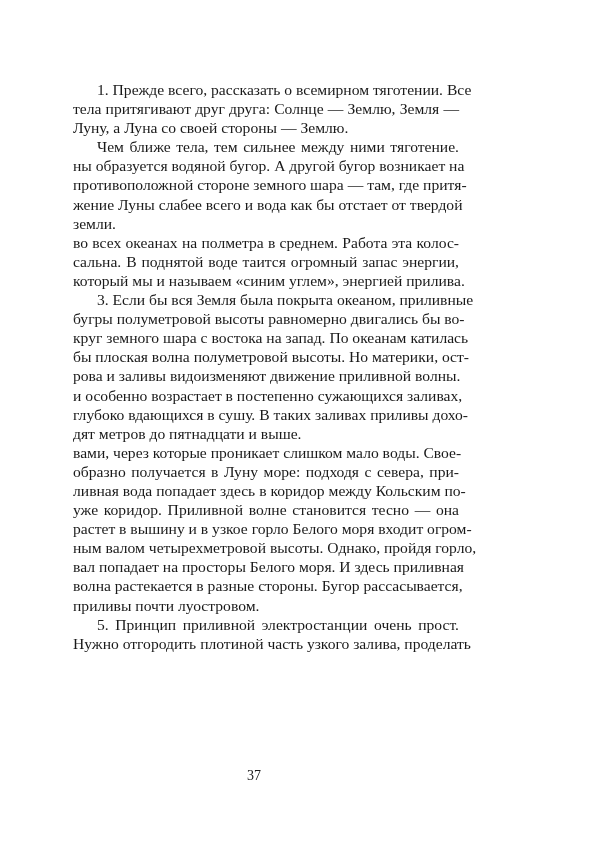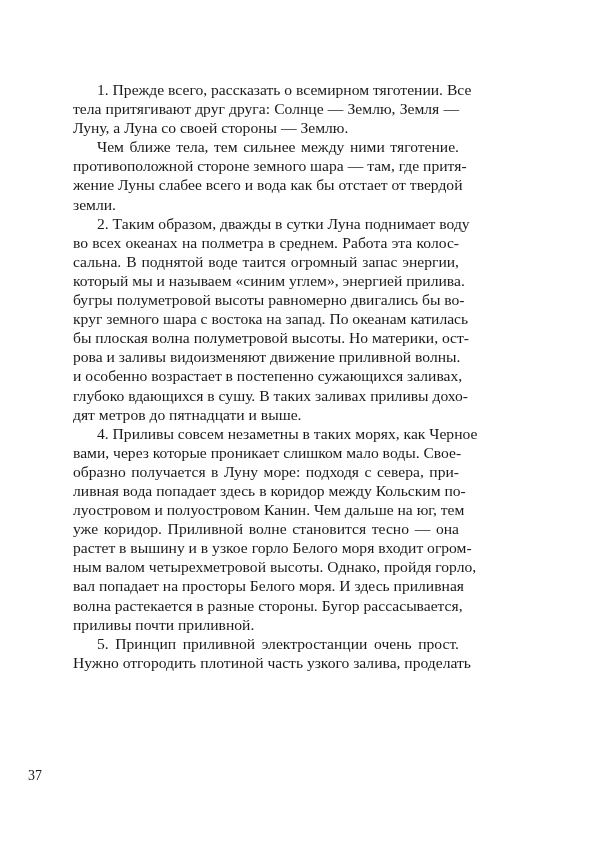--- a/index.html
+++ b/index.html
@@ -11,67 +11,66 @@
     position: absolute; left: 49px; top: 80px; width: 410px;
     font-family: "Liberation Serif", "DejaVu Serif", serif;
     font-size: 15.6px; line-height: 19.1px; color: #1a1a1a;
     text-align: justify; hyphens: manual;
   }
   .page p { margin: 0; text-indent: 24px; }
   .line { display: block; text-align: justify; text-align-last: justify; white-space: nowrap; overflow: visible; }
   .line.last { text-align-last: left; }
   .line.indent { padding-left: 24px; }
   .pagenum {
-    position: absolute; left: 0; width: 508px; top: 768px; 
+    position: absolute; left: 0; width: 508px; top: 768px; text-align: center;
     font-family: "Liberation Serif", "DejaVu Serif", serif;
-    font-size: 14px; color: #1a1a1a; padding-left: 28px;
+    font-size: 14px; color: #1a1a1a;
   }
 </style>
 </head>
 <body>
 
 <div class="page">
   <p>
     <span class="line indent">1. Прежде всего, рассказать о всемирном тяготении. Все</span>
     <span class="line">тела притягивают друг друга: Солнце — Землю, Земля —</span>
     <span class="line last">Луну, а Луна со своей стороны — Землю.</span>
   </p>
   <p>
     <span class="line indent">Чем ближе тела, тем сильнее между ними тяготение.</span>
+    <span class="line">ны образуется водяной бугор. А другой бугор возникает на</span>
     <span class="line">противоположной стороне земного шара — там, где притя-</span>
     <span class="line">жение Луны слабее всего и вода как бы отстает от твердой</span>
     <span class="line last">земли.</span>
   </p>
   <p>
-    <span class="line indent">2. Таким образом, дважды в сутки Луна поднимает воду</span>
     <span class="line">во всех океанах на полметра в среднем. Работа эта колос-</span>
     <span class="line">сальна. В поднятой воде таится огромный запас энергии,</span>
     <span class="line last">который мы и называем «синим углем», энергией прилива.</span>
   </p>
   <p>
+    <span class="line indent">3. Если бы вся Земля была покрыта океаном, приливные</span>
     <span class="line">бугры полуметровой высоты равномерно двигались бы во-</span>
     <span class="line">круг земного шара с востока на запад. По океанам катилась</span>
     <span class="line">бы плоская волна полуметровой высоты. Но материки, ост-</span>
     <span class="line">рова и заливы видоизменяют движение приливной волны.</span>
     <span class="line">и особенно возрастает в постепенно сужающихся заливах,</span>
     <span class="line">глубоко вдающихся в сушу. В таких заливах приливы дохо-</span>
     <span class="line last">дят метров до пятнадцати и выше.</span>
   </p>
   <p>
-    <span class="line indent">4. Приливы совсем незаметны в таких морях, как Черное</span>
     <span class="line">вами, через которые проникает слишком мало воды. Свое-</span>
     <span class="line">образно получается в Луну море: подходя с севера, при-</span>
     <span class="line">ливная вода попадает здесь в коридор между Кольским по-</span>
-    <span class="line">луостровом и полуостровом Канин. Чем дальше на юг, тем</span>
     <span class="line">уже коридор. Приливной волне становится тесно — она</span>
     <span class="line">растет в вышину и в узкое горло Белого моря входит огром-</span>
     <span class="line">ным валом четырехметровой высоты. Однако, пройдя горло,</span>
     <span class="line">вал попадает на просторы Белого моря. И здесь приливная</span>
     <span class="line">волна растекается в разные стороны. Бугор рассасывается,</span>
-    <span class="line last">приливы почти приливной.</span>
+    <span class="line last">приливы почти луостровом.</span>
   </p>
   <p>
     <span class="line indent">5. Принцип приливной электростанции очень прост.</span>
     <span class="line">Нужно отгородить плотиной часть узкого залива, проделать</span>
   </p>
 </div>
 
 <div class="pagenum">37</div>
 
 </body></html>

